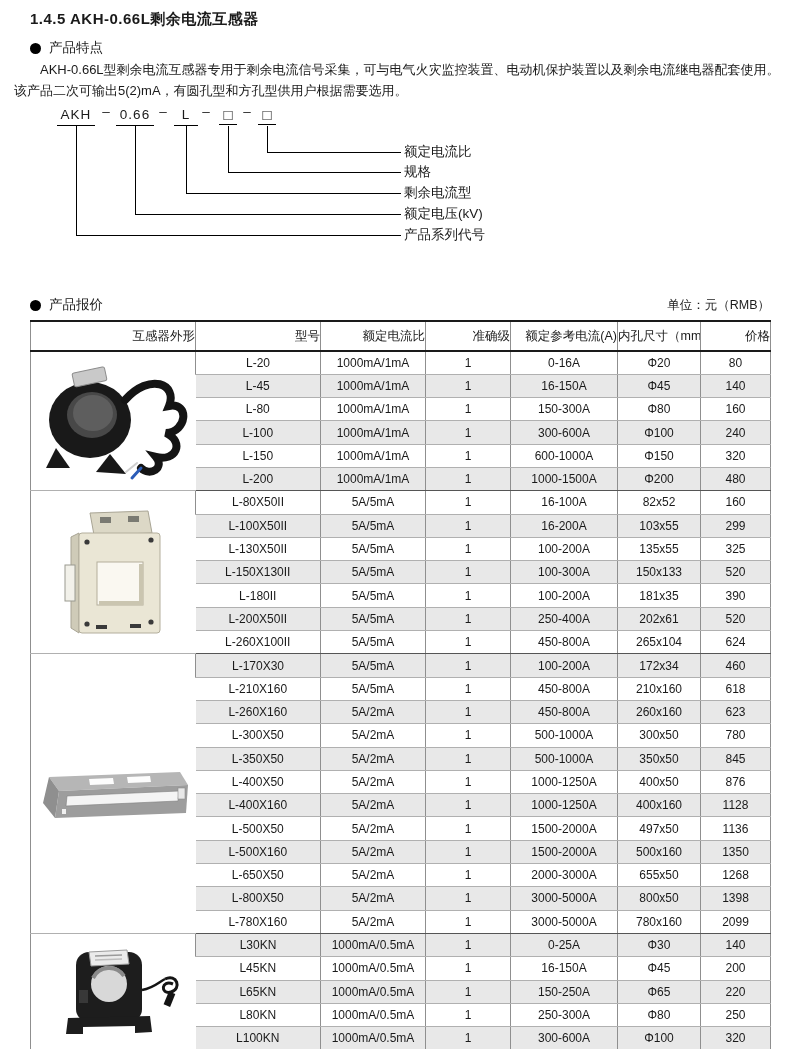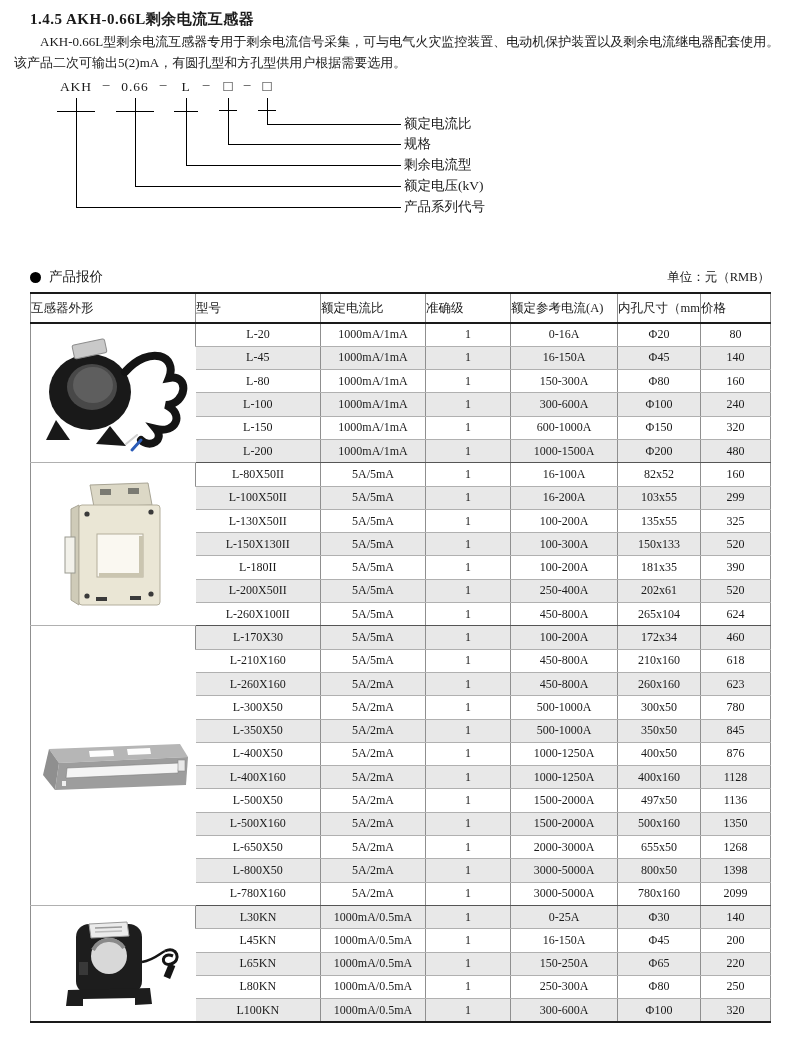--- a/index.html
+++ b/index.html
@@ -1,20 +1,20 @@
 <!DOCTYPE html>
 <html><head>
 <meta charset="utf-8">
 <style>
   html,body{margin:0;padding:0;background:#ffffff;}
   .page{
     position:relative;
     width:800px;height:1049px;
     background:#fff;
-    font-family:Liberation Serif, serif;
+    font-family:Liberation Sans, sans-serif;
     color:#1a1a1a;
     overflow:hidden;
   }
   .doc-title{
     margin:10px 0 0 30px;
     font-size:15px;font-weight:bold;line-height:18px;
     letter-spacing:0.5px;
   }
   .sec-head{
     margin:12px 0 0 30px;
@@ -28,21 +28,21 @@
   .body-text{
     margin:4px 20px 0 14px;
     font-size:13px;line-height:20.5px;
     text-indent:2em;
   }
   
   .diagram{position:relative;height:142px;margin-top:3px;}
   .code{
     position:absolute;top:2px;
     font-size:13.5px;line-height:18px;text-align:center;
-    border-bottom:1px solid #000;padding-bottom:15px;
+    border-bottom:1px solid #000;padding-bottom:1px;
     letter-spacing:1px;
   }
   .code.boxchar{font-size:15px;line-height:17px;letter-spacing:0;}
   .dash{
     position:absolute;top:0;width:14px;text-align:center;
     font-size:13.5px;line-height:16px;
   }
   .conn{
     position:absolute;
     border-left:1px solid #000;border-bottom:1px solid #000;
@@ -66,21 +66,21 @@
     border:1px solid #8f8f8f;
     border-top:2px solid #1a1a1a;
     border-bottom:2px solid #1a1a1a;
   }
   table.price thead tr{height:30px;}
   table.price tbody tr{height:23.3px;margin-top:40px;}
   table.price th{
     font-weight:normal;font-size:12.5px;
     border-bottom:2px solid #1a1a1a;
     border-left:1px solid #8f8f8f;
-    padding:0;text-align:left;vertical-align:middle;
+    padding:0;text-align:right;vertical-align:middle;
     white-space:nowrap;overflow:hidden;
   }
   table.price td{
     border-left:1px solid #8f8f8f;
     border-bottom:1px solid #b0b0b0;
     padding:0;text-align:center;vertical-align:middle;
     white-space:nowrap;overflow:hidden;
   }
   table.price th:first-child,table.price td:first-child{border-left:none;}
   tr.alt td:not(.img-cell){background:#e8e8e8;}
@@ -92,20 +92,24 @@
   }
   td.img-cell svg{display:block;margin:0 auto;}
 </style>
 </head>
 <body>
 
 <div class="page">
 
   <div class="doc-title">1.4.5 AKH-0.66L剩余电流互感器</div>
 
+  <div class="sec-head">
+    <span class="bullet"></span>
+    <span>产品特点</span>
+  </div>
 
   <p class="body-text">AKH-0.66L型剩余电流互感器专用于剩余电流信号采集，可与电气火灾监控装置、电动机保护装置以及剩余电流继电器配套使用。该产品二次可输出5(2)mA，有圆孔型和方孔型供用户根据需要选用。</p>
 
 
   <div class="diagram">
     <span class="code" style="left:57px;width:38px">AKH</span>
     <span class="dash" style="left:99px">–</span>
     <span class="code" style="left:116px;width:38px">0.66</span>
     <span class="dash" style="left:156px">–</span>
     <span class="code" style="left:174px;width:24px">L</span>

